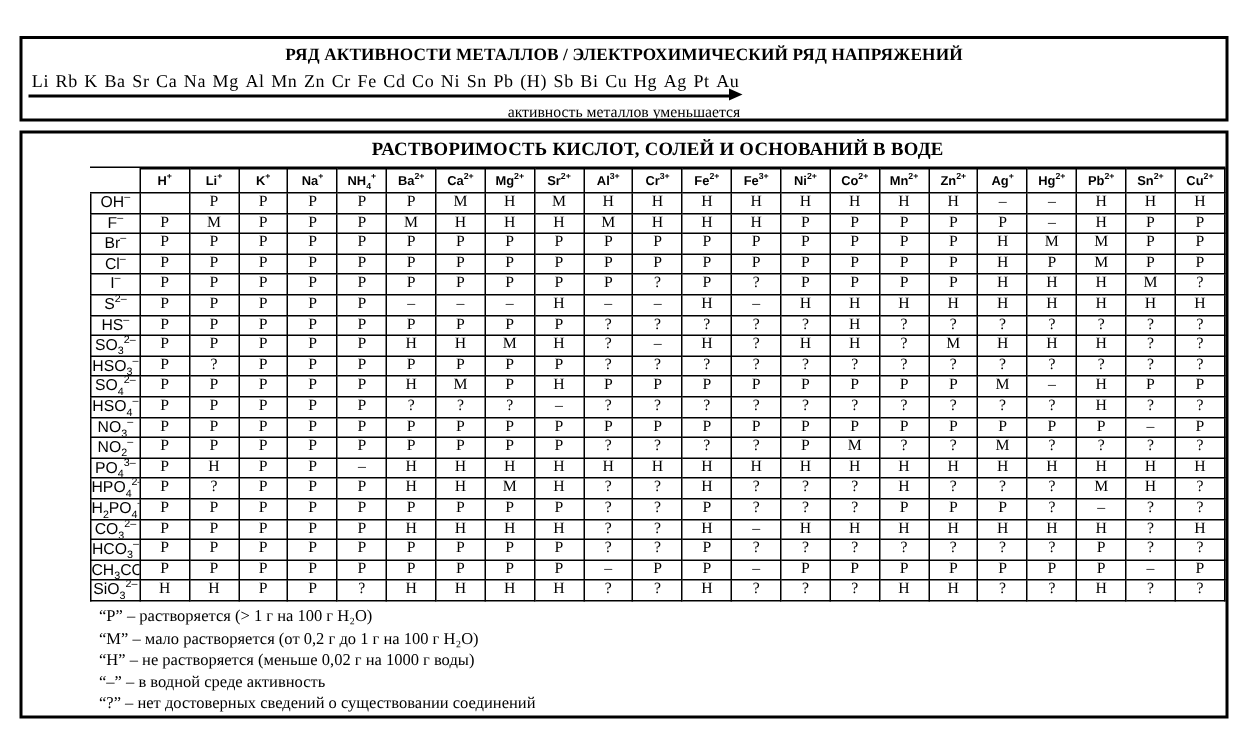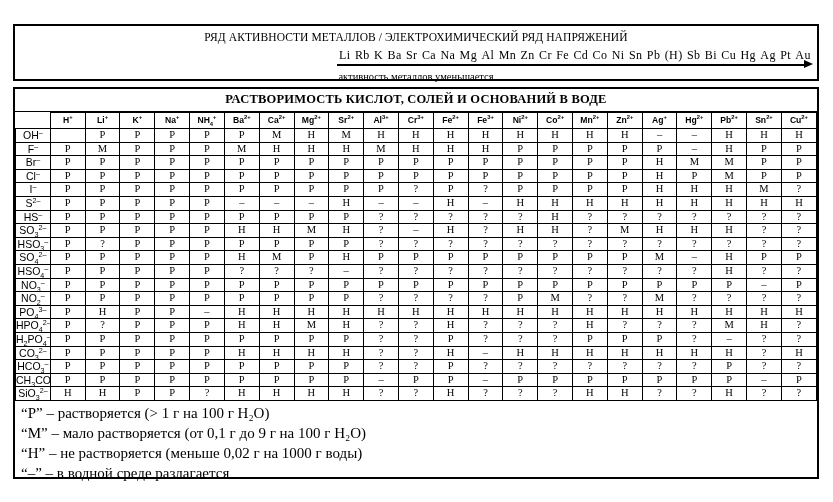--- a/index.html
+++ b/index.html
@@ -27,29 +27,29 @@
     left: 13px;
     top: 24px;
     width: 806px;
     height: 57px;
     border: 2px solid #000;
     box-sizing: border-box;
     background: #fff;
   }
   .activity-title {
     text-align: center;
-    font-weight: normal;
+    font-weight: bold;
     font-size: 11.5px;
     letter-spacing: 0.1px;
     margin-top: 5px;
     line-height: 1.15;
   }
   .series-wrap {
     width: 100%;
-    text-align: right;
+    text-align: left;
     margin-top: 1px;
   }
   .series-inner {
     display: inline-block;
     position: relative;
     padding: 0 4px;
   }
   .series-line {
     font-size: 12px;
     font-weight: normal;
@@ -91,20 +91,21 @@
     position: absolute;
     left: 13px;
     top: 87px;
     width: 806px;
     height: 392px;
     border: 2px solid #000;
     box-sizing: border-box;
     background: #fff;
     display: flex;
     flex-direction: column;
+    padding-left: 45px;
   }
   .solub-title {
     text-align: center;
     font-weight: bold;
     font-size: 12.5px;
     padding: 3px 0 4px 0;
     border-bottom: 1.4px solid #000;
     letter-spacing: 0.2px;
   }
   table.grid {
@@ -145,21 +146,21 @@
   }
   sub { font-size: 0.68em; line-height: 0; }
   sup { font-size: 0.68em; line-height: 0; }
 
   
   .legend {
     padding: 3px 0 0 6px;
     flex: 1;
   }
   .legend-line {
-    font-size: 15px;
+    font-size: 11px;
     line-height: 1.33;
     white-space: nowrap;
   }
 </style>
 </head>
 <body>
 
 <div class="page">
 
   <div class="activity-box">
@@ -706,19 +707,20 @@
             <td class="val">?</td>
             <td class="val">H</td>
             <td class="val">?</td>
             <td class="val">?</td>
           </tr>
         </tbody>
     </table>
 
     <div class="legend" id="legend">
         <div class="legend-line">“Р” – растворяется (&gt; 1 г на 100 г H₂O)</div>
-        <div class="legend-line">“М” – мало растворяется (от 0,1 г до 9 г на 100 г H₂O)</div>
+        <div class="legend-line">“М” – мало растворяется (от 0,2 г до 1 г на 100 г H₂O)</div>
         <div class="legend-line">“Н” – не растворяется (меньше 0,02 г на 1000 г воды)</div>
-        <div class="legend-line">“–” – в водной среде разлагается</div>
+        <div class="legend-line">“–” – в водной среде активность</div>
+        <div class="legend-line">“?” – нет достоверных сведений о существовании соединений</div>
       </div>
   </div>
 
 </div>
 
 </body></html>

